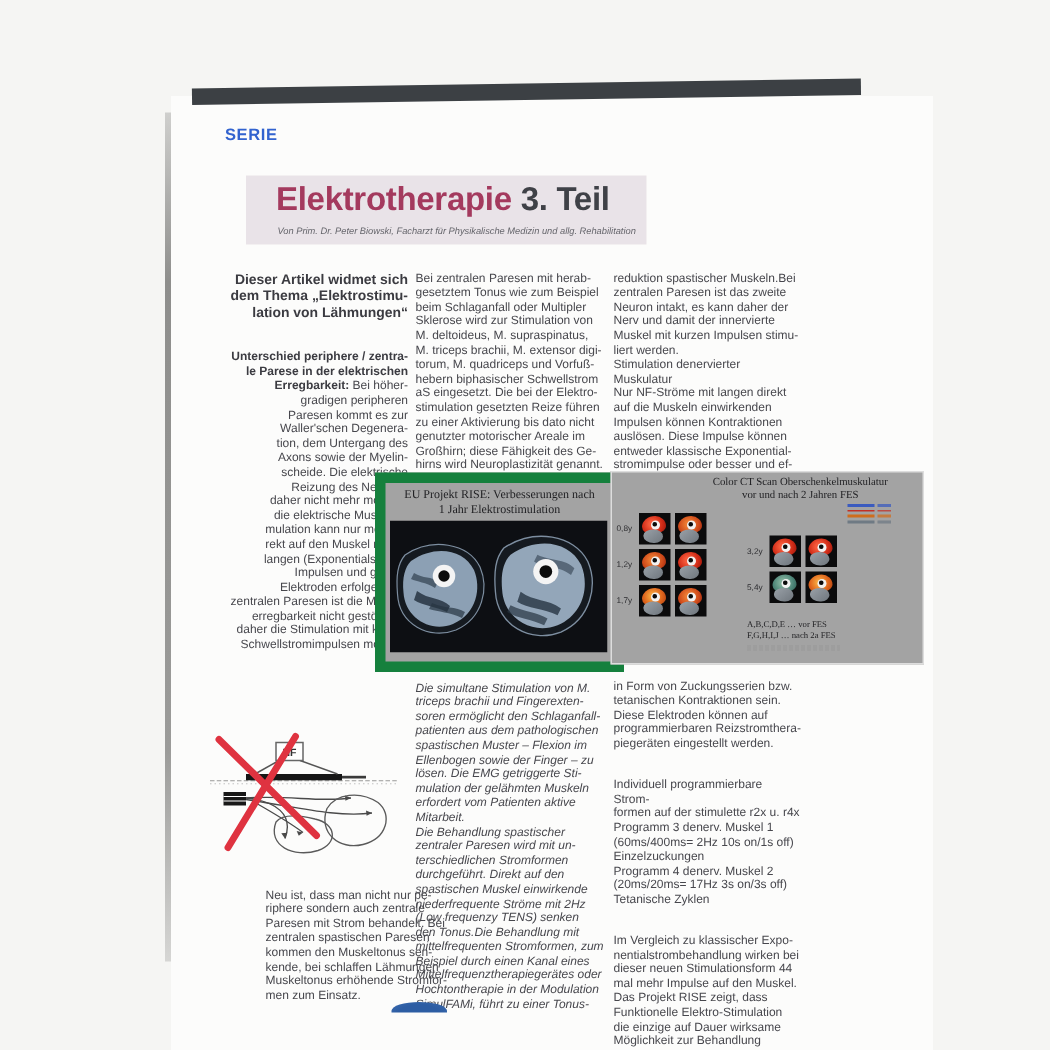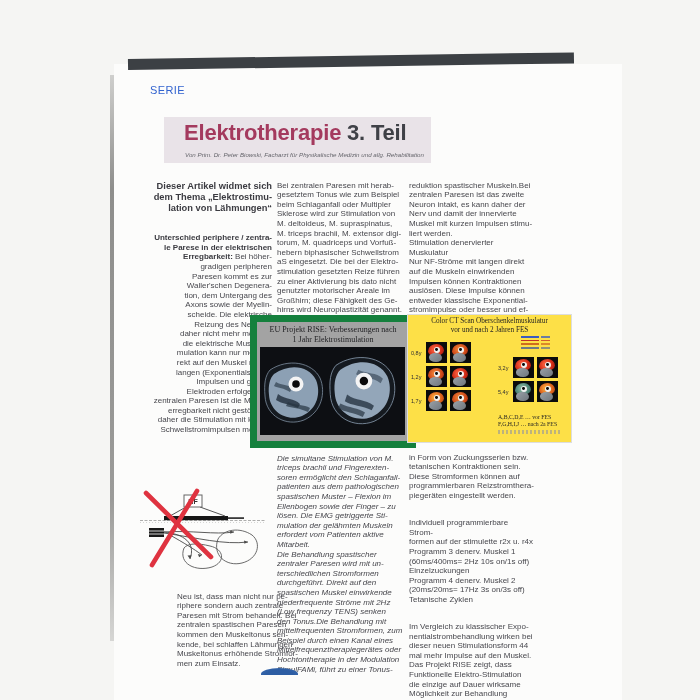--- a/index.html
+++ b/index.html
@@ -7,21 +7,21 @@
     width:700px;height:700px;position:relative;overflow:hidden;
     background:#f5f5f3;
     font-family:"Liberation Sans", sans-serif;
     color:#47474d;
   }
   .sheet{position:absolute;left:114px;top:64px;width:508px;height:636px;background:#fcfcfb;}
   .scan-top-bar{position:absolute;left:128px;top:59px;width:446px;height:11px;background:#3c4044;
     transform:rotate(-0.85deg);transform-origin:left center;}
   .page-left-edge{position:absolute;left:110px;top:75px;width:4px;height:566px;
     background:linear-gradient(#cfcfcd,#8e8e8c 20%,#9b9b99 75%,#d6d6d4);}
-  .kicker{position:absolute;left:150px;top:84px;font-size:11px;font-weight:normal;
+  .kicker{position:absolute;left:150px;top:84px;font-size:11px;font-weight:bold;
     letter-spacing:.4px;color:#3263cf;}
   .title-bar{position:absolute;left:132px;top:117px;width:267px;height:46px;background:#e9e3e8;margin-left:32px;}
   .title{position:absolute;left:20px;top:3px;font-size:22px;font-weight:bold;
     letter-spacing:-0.2px;white-space:nowrap;color:#a43a5e;}
   .title .suffix{color:#3f4147;}
   .byline{position:absolute;left:21px;top:34px;font-size:6.2px;font-style:italic;
     color:#66666c;white-space:nowrap;}
 
   .col{position:absolute;font-size:8px;line-height:9.6px;white-space:pre-line;}
   .col p{margin:0 0 8px 0;}
@@ -40,21 +40,21 @@
 
   
   .fig-left{position:absolute;left:250px;top:315px;width:152px;height:119px;
     background:#a3a3a3;border:7px solid #15803d;z-index:3;}
   .fig-title{font-family:"Liberation Serif", serif;font-size:8px;line-height:9.5px;
     text-align:center;color:#1f1f22;white-space:pre-line;margin-top:3px;}
   .ct-image{position:absolute;left:3px;top:25px;width:145px;height:88px;}
 
   
   .fig-right{position:absolute;left:407px;top:314px;width:163px;height:127px;
-    background:#fde047;border:1px solid #ddd;z-index:3;}
+    background:#a3a3a3;border:1px solid #ddd;z-index:3;padding-left:44px;}
   .fig-right .fig-title{font-size:7.2px;line-height:8.6px;margin-top:2px;}
   .legend{position:absolute;right:6px;top:21px;width:44px;}
   .lg-row{display:flex;gap:2px;margin-bottom:1.8px;align-items:center;}
   .lg-row i{display:block;height:1.8px;}
   .lg-a{width:18px;} .lg-b{width:9px;opacity:.75;}
   .lg1 i{background:#3b5bbf;} .lg2 i{background:#c23026;}
   .lg3 i{background:#cf6d1d;} .lg4 i{background:#6f7a84;}
 
   .grid-left{position:absolute;left:3px;top:27px;}
   .grid-right{position:absolute;left:90px;top:42px;}
@@ -227,21 +227,21 @@
 auf die Muskeln einwirkenden
 Impulsen können Kontraktionen
 auslösen. Diese Impulse können
 entweder klassische Exponential-
 stromimpulse oder besser und ef-
 fektiver biphasische Rechtimpulse</p>
 </div>
 <div class="col" id="col3b">
   <p>in Form von Zuckungsserien bzw.
 tetanischen Kontraktionen sein.
-Diese Stromformen können auf
+Diese Elektroden können auf
 programmierbaren Reizstromthera-
 piegeräten eingestellt werden.</p>
   <p>Individuell programmierbare Strom-
 formen auf der stimulette r2x u. r4x
 Programm 3 denerv. Muskel 1
 (60ms/400ms= 2Hz 10s on/1s off)
 Einzelzuckungen
 Programm 4 denerv. Muskel 2
 (20ms/20ms= 17Hz 3s on/3s off)
 Tetanische Zyklen</p>

